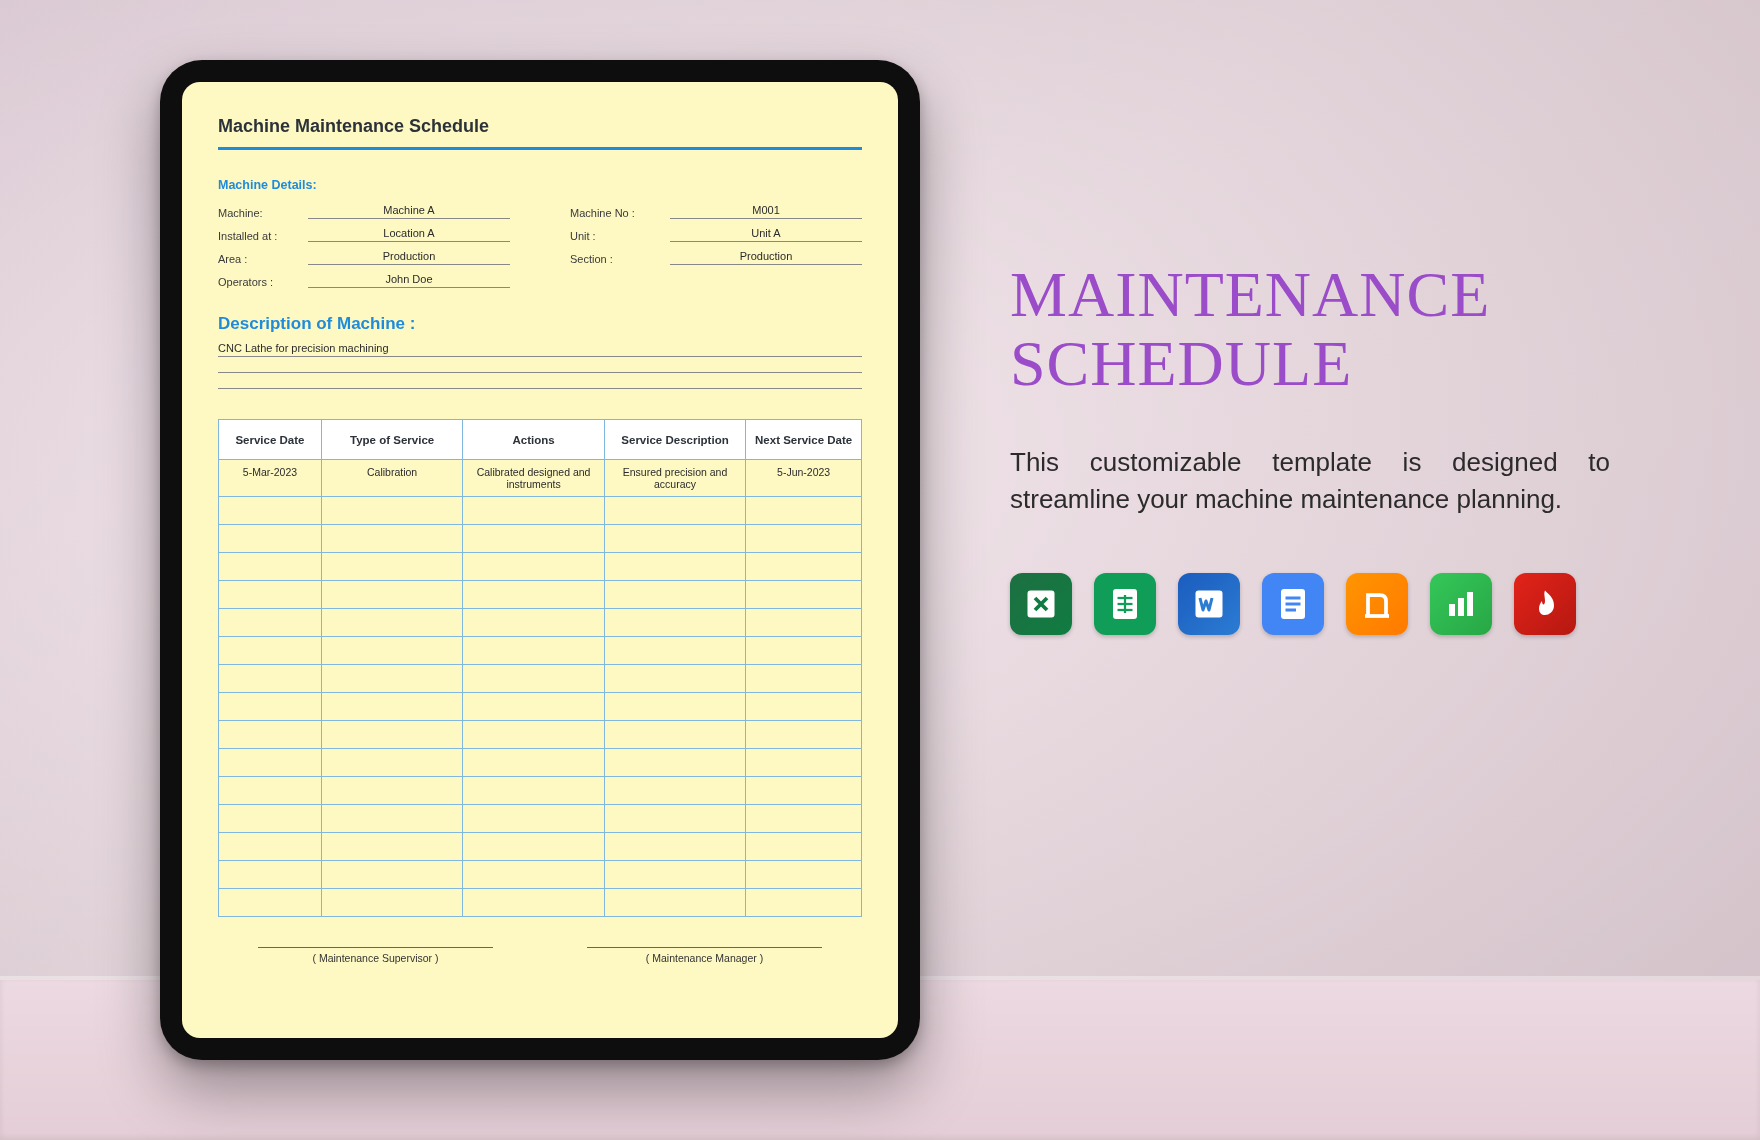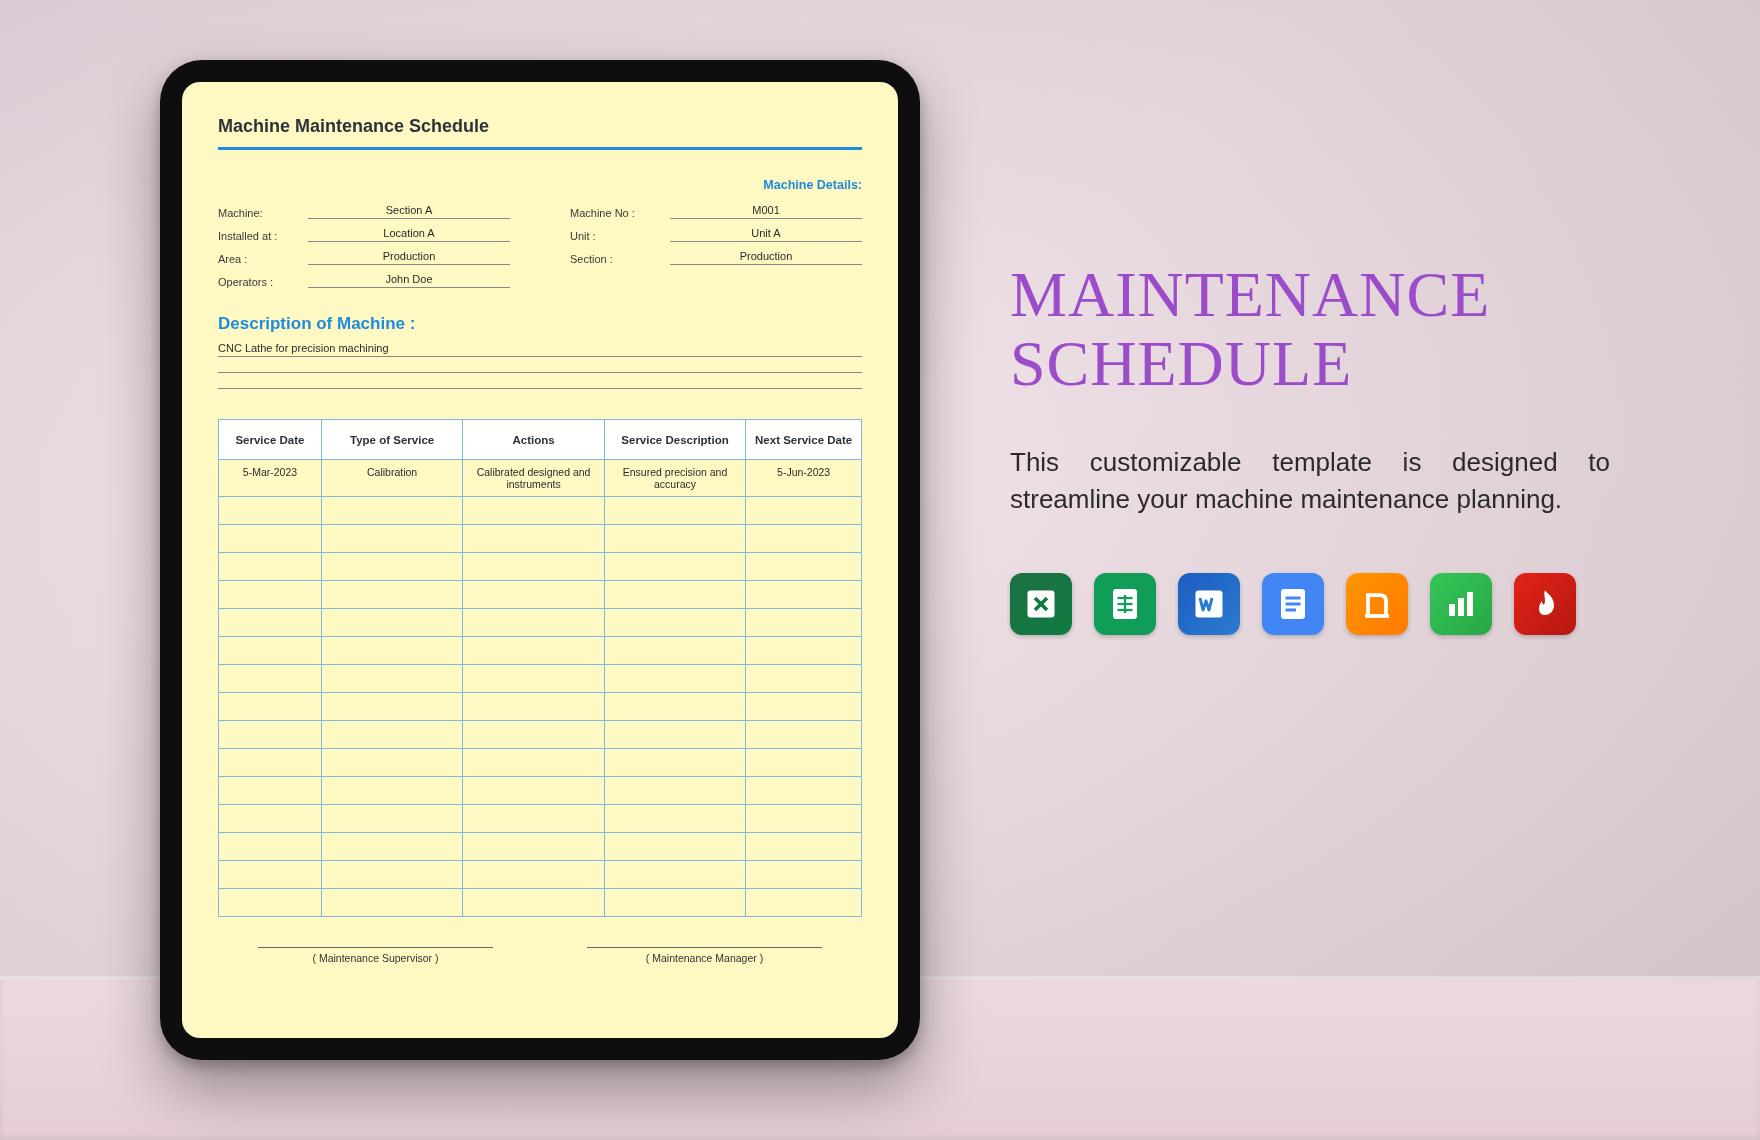--- a/index.html
+++ b/index.html
@@ -38,21 +38,21 @@
     width:100%; height:100%; background:#fef9c3; border-radius:18px;
     padding:34px 36px 20px 36px; overflow:hidden;
     font-size:11px; color:#2b2b2b;
   }
 
   .doc-title{
     font-size:18px; font-weight:700; color:#2c3239; padding-bottom:10px;
     border-bottom:3px solid #1f8bdc;
   }
   .section-label{
-    color:#1f8bdc; font-weight:700; font-size:12.5px; margin-top:28px; margin-bottom:12px;text-align:right;
+    color:#1f8bdc; font-weight:700; font-size:12.5px; margin-top:28px; margin-bottom:12px;
   }
   .details{ display:flex; gap:60px; }
   .details-col{ flex:1; }
   .detail-row{ display:flex; align-items:flex-end; margin-bottom:8px; }
   .detail-label{ width:90px; font-size:11px; color:#3a3a3a; }
   .detail-val{
     flex:1; text-align:center; font-size:11px; color:#2b2b2b;
     border-bottom:1px solid #888; padding-bottom:2px;
   }
   .details-col.right .detail-label{ width:100px; }
@@ -102,21 +102,21 @@
 
 <div class="tablet">
   <div class="screen">
     <div class="doc-title">Machine Maintenance Schedule</div>
 
     <div class="section-label">Machine Details:</div>
     <div class="details">
       <div class="details-col">
         <div class="detail-row">
             <span class="detail-label">Machine:</span>
-            <span class="detail-val">Section A</span>
+            <span class="detail-val">Machine A</span>
           </div>
         <div class="detail-row">
             <span class="detail-label">Installed at :</span>
             <span class="detail-val">Location A</span>
           </div>
         <div class="detail-row">
             <span class="detail-label">Area :</span>
             <span class="detail-val">Production</span>
           </div>
         <div class="detail-row">

